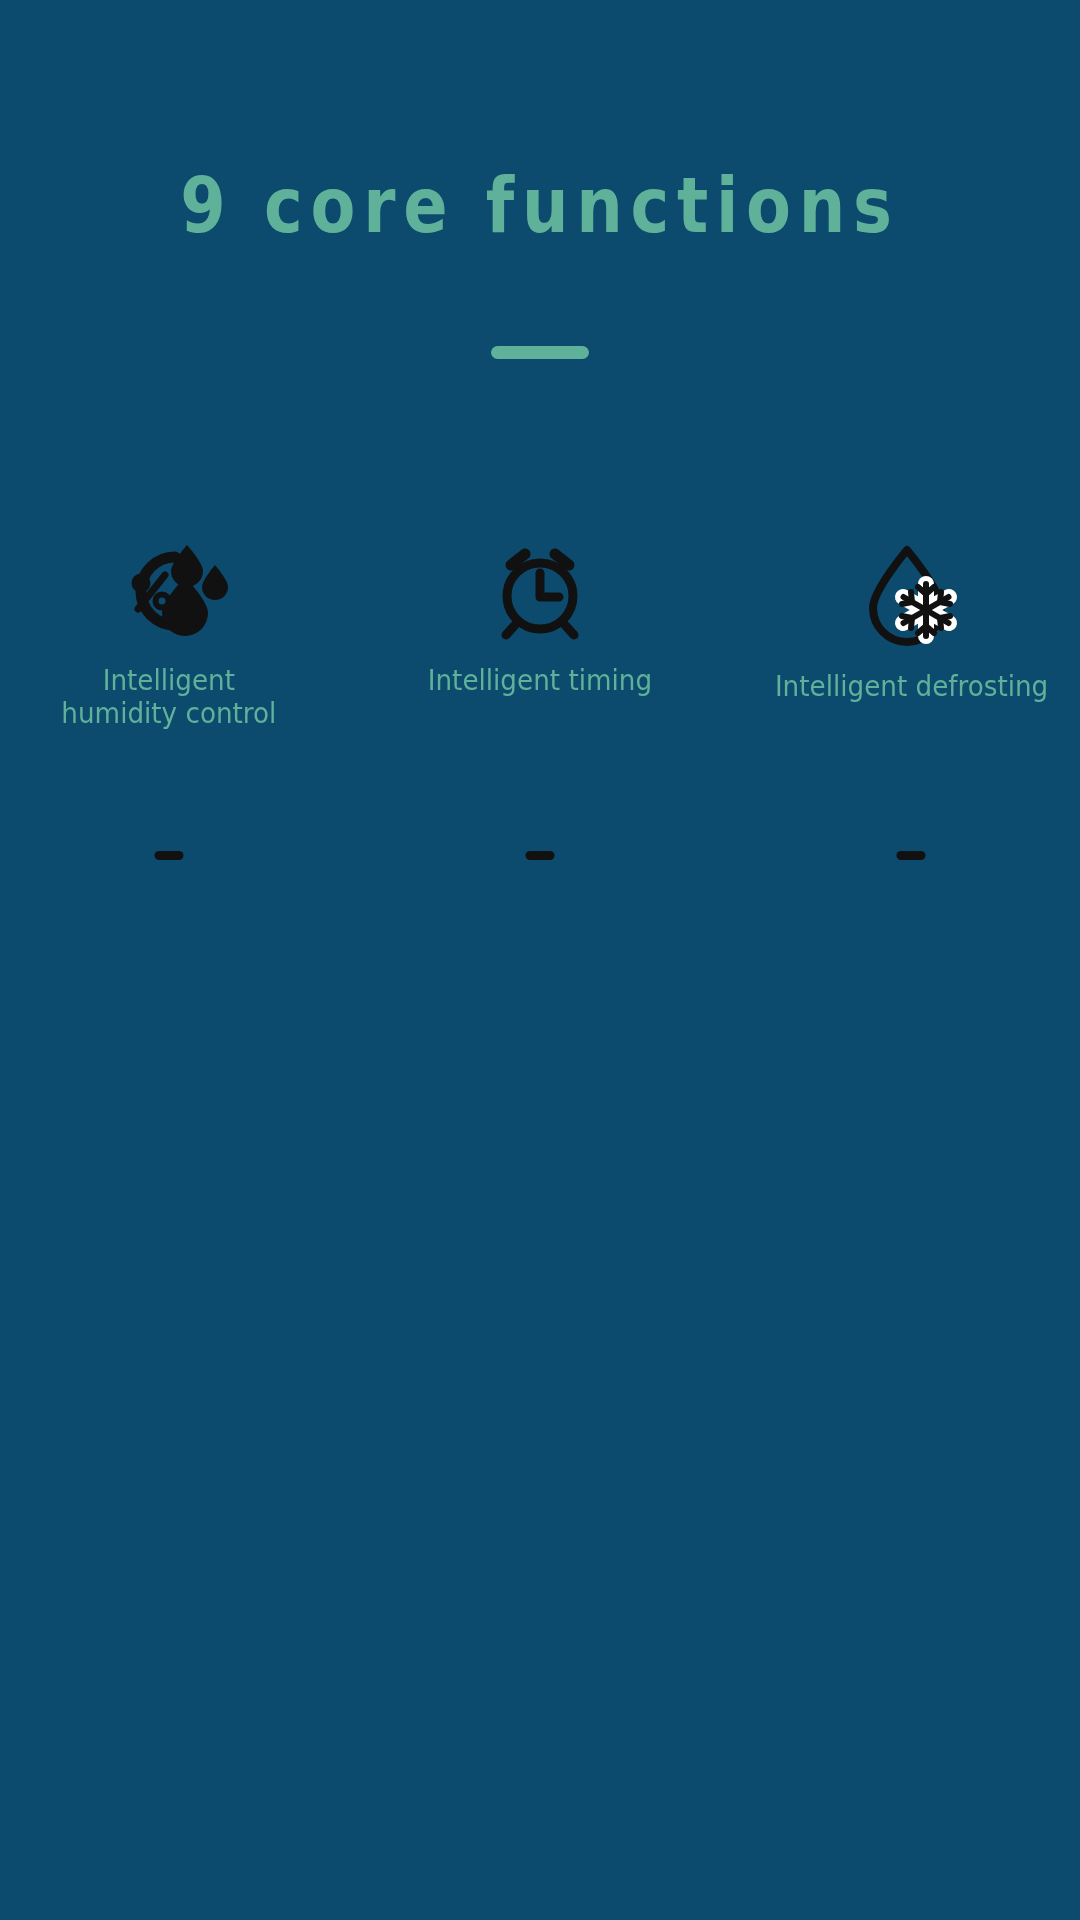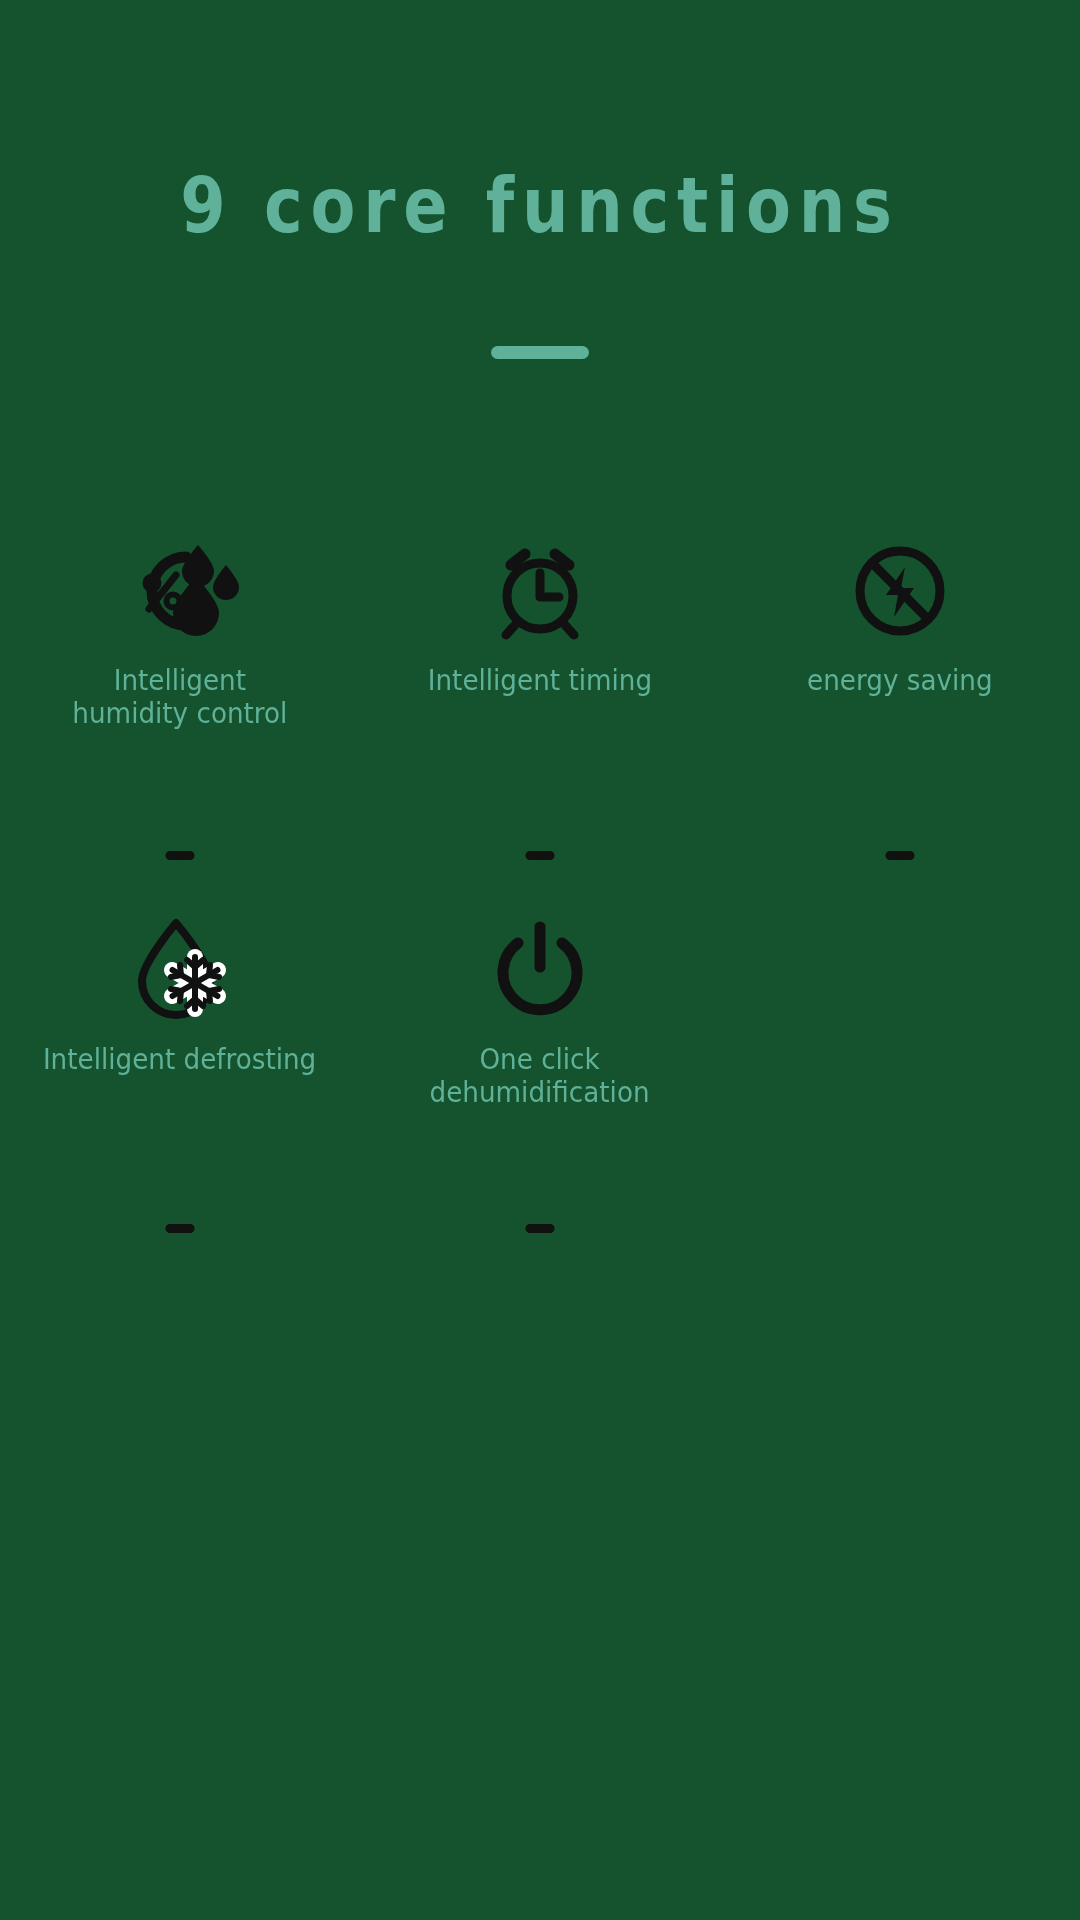--- a/index.html
+++ b/index.html
@@ -10,21 +10,21 @@
     height:1920px;
     background:#ffffff;
     font-family:"Liberation Sans", sans-serif;
     -webkit-font-smoothing:antialiased;
   }
 
   .page {
     position:relative;
     width:1080px;
     height:1920px;
-    background:#14532d;
+    background:#0c4a6e;
     overflow:hidden;
   }
 
   
   .header {
     position:absolute;
     top:0; left:0; right:0;
     padding-top:168px;
     text-align:center;
   }
@@ -53,20 +53,21 @@
   .grid {
     position:absolute;
     top:540px;
     left:0;
     width:1080px;
     display:grid;
     grid-template-columns:repeat(3, 1fr);
     grid-template-rows:repeat(3, 373px);
     column-gap:0;
     row-gap:0;
+    gap:34px;
   }
 
   .cell {
     position:relative;
     display:flex;
     flex-direction:column;
     align-items:center;
   }
 
   .icon-wrap {
@@ -153,31 +154,20 @@
           <line x1="26" y1="84" x2="17" y2="94" stroke="#111111" stroke-width="9" stroke-linecap="round"></line>
           <line x1="76" y1="84" x2="85" y2="94" stroke="#111111" stroke-width="9" stroke-linecap="round"></line>
 
           <path d="M51 32 L51 56 L70 56" fill="none" stroke="#111111" stroke-width="9" stroke-linecap="round" stroke-linejoin="round"></path>
         </svg>
       </div>
       <div class="cell-label">Intelligent timing</div>
       <div class="cell-dash"></div>
     </div>
 
-    <div class="cell row-1">
-      <div class="icon-wrap">
-        <svg width="96" height="96" viewBox="0 0 96 96">
-          <circle cx="48" cy="48" r="40" fill="none" stroke="#111111" stroke-width="9"></circle>
-          <line x1="20" y1="20" x2="76" y2="76" stroke="#111111" stroke-width="9" stroke-linecap="round"></line>
-          <path d="M53 24 L34 52 L46 52 L42 74 L62 45 L49 45 Z" fill="#111111"></path>
-        </svg>
-      </div>
-      <div class="cell-label">energy saving</div>
-      <div class="cell-dash"></div>
-    </div>
 
     <div class="cell row-2">
       <div class="icon-wrap">
         <svg width="104" height="104" viewBox="0 0 104 104">
 
           <path d="M48 8 C48 8 82 48 82 66 A34 34 0 0 1 14 66 C14 48 48 8 48 8 Z" fill="none" stroke="#111111" stroke-width="8" stroke-linejoin="round"></path>
 
           <g stroke="#ffffff" stroke-width="16" stroke-linecap="round">
             <line x1="67" y1="42" x2="67" y2="94"></line>
             <line x1="44" y1="55" x2="90" y2="81"></line>
@@ -200,30 +190,19 @@
             <line x1="81" y1="60" x2="91" y2="62"></line>
             <line x1="53" y1="76" x2="52" y2="86"></line>
             <line x1="53" y1="76" x2="43" y2="74"></line>
           </g>
         </svg>
       </div>
       <div class="cell-label">Intelligent defrosting</div>
       <div class="cell-dash"></div>
     </div>
 
-    <div class="cell row-2">
-      <div class="icon-wrap">
-        <svg width="96" height="100" viewBox="0 0 96 100">
-          <path d="M26 26 A37 37 0 1 0 70 26" fill="none" stroke="#111111" stroke-width="11" stroke-linecap="round"></path>
-          <line x1="48" y1="10" x2="48" y2="50" stroke="#111111" stroke-width="11" stroke-linecap="round"></line>
-        </svg>
-      </div>
-      <div class="cell-label">One click
-dehumidification</div>
-      <div class="cell-dash"></div>
-    </div>
 
 
 
 
 
   </div>
 </div>
 
 </body></html>

